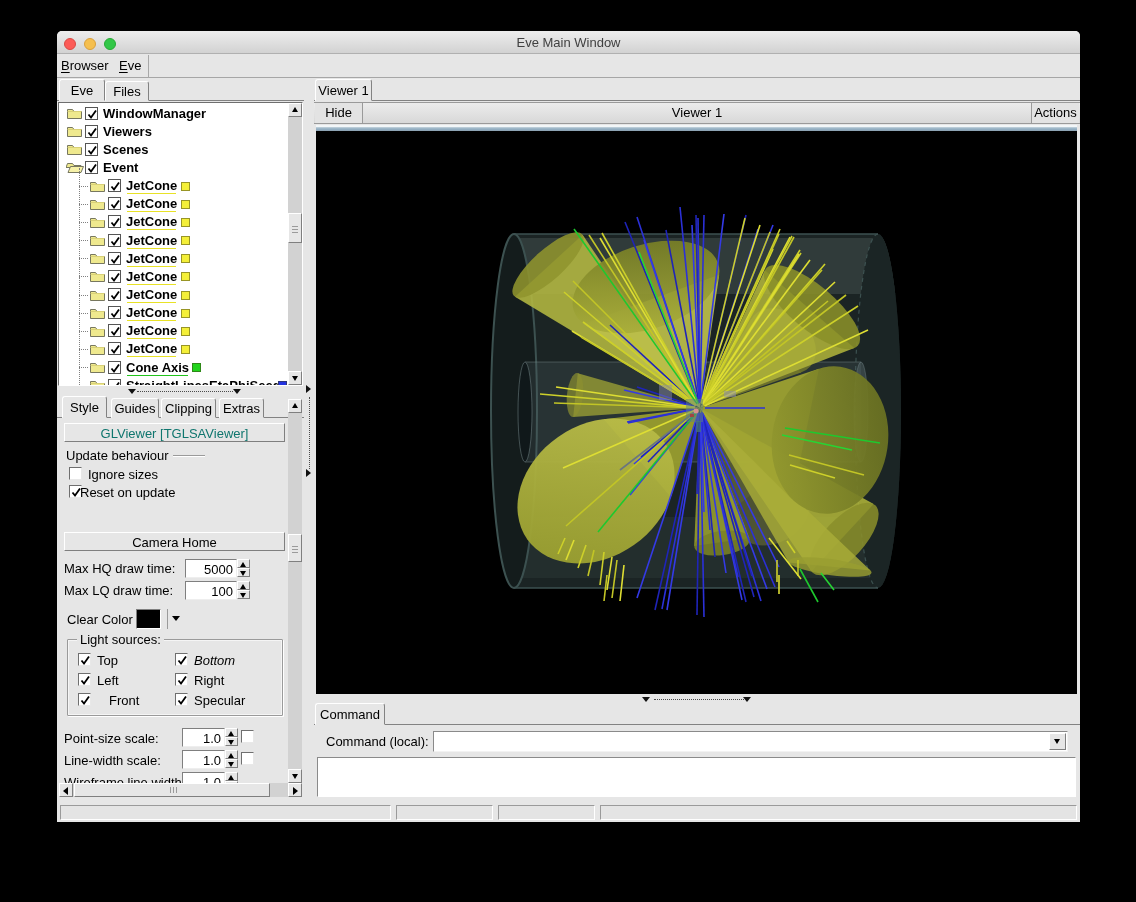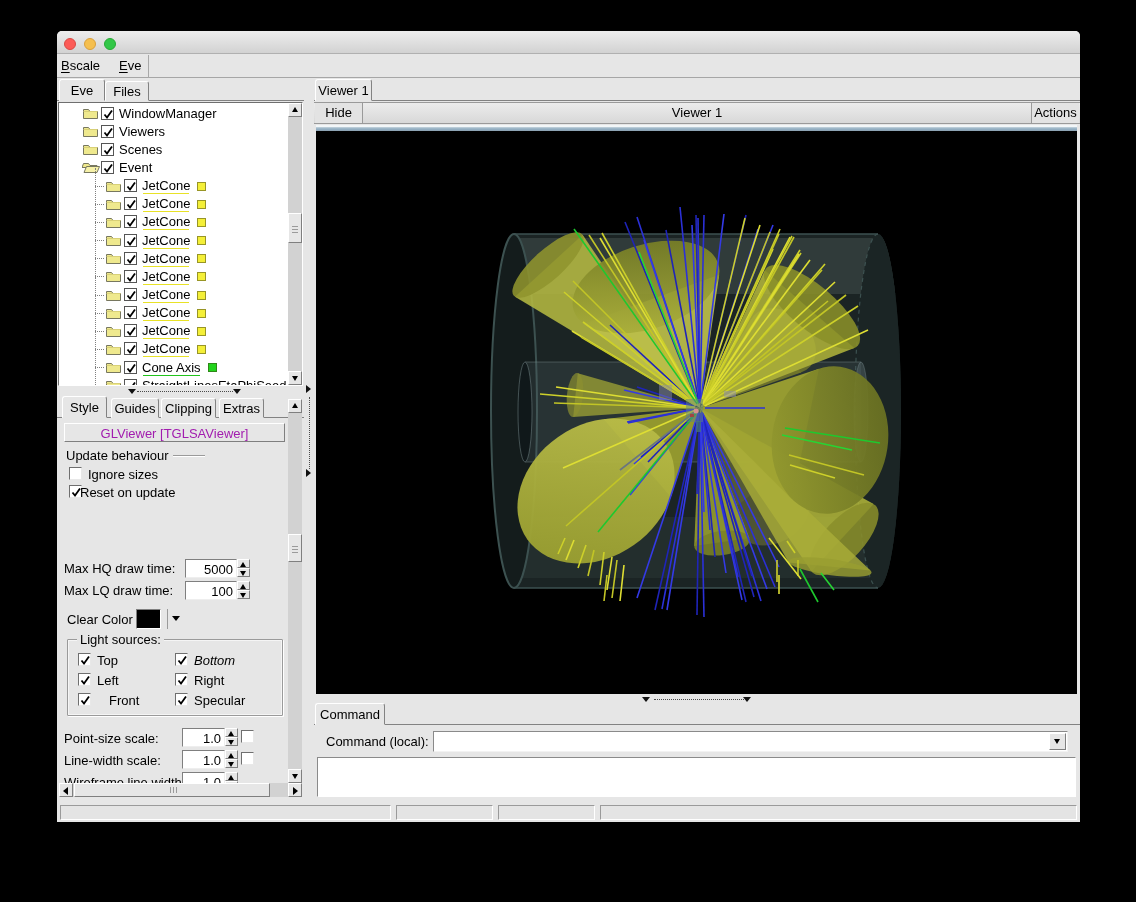--- a/index.html
+++ b/index.html
@@ -61,21 +61,21 @@
   .dotted-h { position:absolute; height:0; border-top:1px dotted #4a4a4a; }
   .dotted-v { position:absolute; width:0; border-left:1px dotted #4a4a4a; }
   .arr-dn { position:absolute; width:0; height:0; border-left:4px solid transparent;
     border-right:4px solid transparent; border-top:5px solid #111; }
   .arr-rt { position:absolute; width:0; height:0; border-top:4px solid transparent;
     border-bottom:4px solid transparent; border-left:5px solid #111; }
 
   
   #tree-canvas { left:1px; top:71px; width:245px; height:284px; background:#fff;
     border:1px solid; border-color:#6f6f6f #fff #fff #6f6f6f; overflow:hidden; }
-  #tree-body { position:absolute; left:16px; top:0; width:229px; height:284px; overflow:hidden; }
+  #tree-body { position:absolute; left:0; top:0; width:229px; height:284px; overflow:hidden;font-weight:bold; }
   .tree-row { position:absolute; height:18px; }
   .tree-row .folder { position:absolute; top:2px; }
   .tree-row .cb { position:absolute; top:2.5px; width:13px; height:13px; background:#fff;
     border:1px solid #555; }
   .tree-row .tlabel { position:absolute; top:1.5px; font-size:13px; white-space:nowrap; }
   .tree-row .swatch { position:absolute; top:5px; width:9px; height:9px; }
   .tree-dot-v { position:absolute; border-left:1px dotted #808080; width:0; }
   .tree-dot-h { position:absolute; border-top:1px dotted #808080; height:0; }
 
   #editor { left:0; top:387px; width:247px; height:365px; overflow:hidden; }
@@ -109,24 +109,25 @@
 </head>
 <body>
 
 <div id="screen">
 <div id="window" class="abs">
 
   <div id="titlebar" class="abs">
     <div class="light" id="light-close" style="left: 7px; background: rgb(252, 91, 87); border: 1px solid rgb(217, 74, 68);"></div>
     <div class="light" id="light-min" style="left: 27px; background: rgb(245, 191, 79); border: 1px solid rgb(217, 160, 60);"></div>
     <div class="light" id="light-max" style="left: 47px; background: rgb(51, 199, 72); border: 1px solid rgb(39, 170, 53);"></div>
+    <div class="title">Eve Main Window</div>
   </div>
 
   <div id="menubar" class="abs">
-    <span class="menu-item" style="left:4px;"><u>B</u><span>scale</span></span>
+    <span class="menu-item" style="left:4px;"><u>B</u><span>rowser</span></span>
     <span class="menu-item" style="left:62px;"><u>E</u><span>ve</span></span>
     <div class="menu-divider" style="left:91px;"></div>
   </div>
 
   <div class="tab-line" style="left:0;top:69px;width:247px;"></div>
   <div class="tab" style="left:2px;top:48px;width:46px;height:22px;padding-top:3px;border-bottom:1px solid #e6e6e6;z-index:3;"><span>Eve</span></div>
   <div class="tab" style="left:48px;top:50px;width:44px;height:20px;padding-top:2px;"><span>Files</span></div>
 
   <div id="tree-canvas" class="abs">
     <div id="tree-body">
@@ -348,31 +349,32 @@
     <div class="arr-dn" style="left:176px;top:358px;"></div>
   </div>
 
   <div class="tab-line" style="left:0;top:386px;width:247px;"></div>
   <div class="tab" style="left:5px;top:365px;width:45px;height:22px;padding-top:3px;border-bottom:1px solid #e6e6e6;z-index:3;"><span>Style</span></div>
   <div class="tab" style="left:54px;top:367px;width:48px;height:20px;padding-top:2px;"><span>Guides</span></div>
   <div class="tab" style="left:104px;top:367px;width:55px;height:20px;padding-top:2px;"><span>Clipping</span></div>
   <div class="tab" style="left:162px;top:367px;width:45px;height:20px;padding-top:2px;"><span>Extras</span></div>
 
   <div id="editor" class="abs">
-    <div class="btn" style="left:7px;top:5px;width:221px;height:19px;padding-top:2px;color:#a21caf;"><span>GLViewer [TGLSAViewer]</span></div>
+    <div class="btn" style="left:7px;top:5px;width:221px;height:19px;padding-top:2px;color:#0f766e;"><span>GLViewer [TGLSAViewer]</span></div>
     <div class="lbl" style="left:9px;top:30px;">Update behaviour</div>
     <div class="groove-line" style="left:116px;top:37px;width:32px;"></div>
     <div class="checkbox" style="left:12px;top:49px;"></div>
     <div class="lbl" style="left:31px;top:49px;">Ignore sizes</div>
     <div class="checkbox" style="left:12px;top:67px;">
           <svg width="13" height="13" viewBox="0 0 13 13">
             <polyline points="2.5,6.5 5,9.5 10,2.5" fill="none" stroke="#000" stroke-width="1.8"></polyline>
           </svg>
         </div>
     <div class="lbl" style="left:23px;top:67px;">Reset on update</div>
+    <div class="btn" style="left:7px;top:114px;width:221px;height:19px;padding-top:2px;"><span>Camera Home</span></div>
 
     <div class="lbl" style="left:7px;top:143px;">Max HQ draw time:</div>
     <div class="spin-entry" style="left:128px;top:141px;width:52px;height:19px;padding:2px 3px 0 0;"><span>5000</span></div>
     <div class="spin-btns" style="left:180px;top:141px;">
       <div class="spin-up" style="top:0;">
             <div class="tri-up" style="left:2px;top:1.5px;"></div>
           </div>
       <div class="spin-dn" style="top:9px;">
             <div class="tri-dn" style="left:2px;top:2px;"></div>
           </div>

